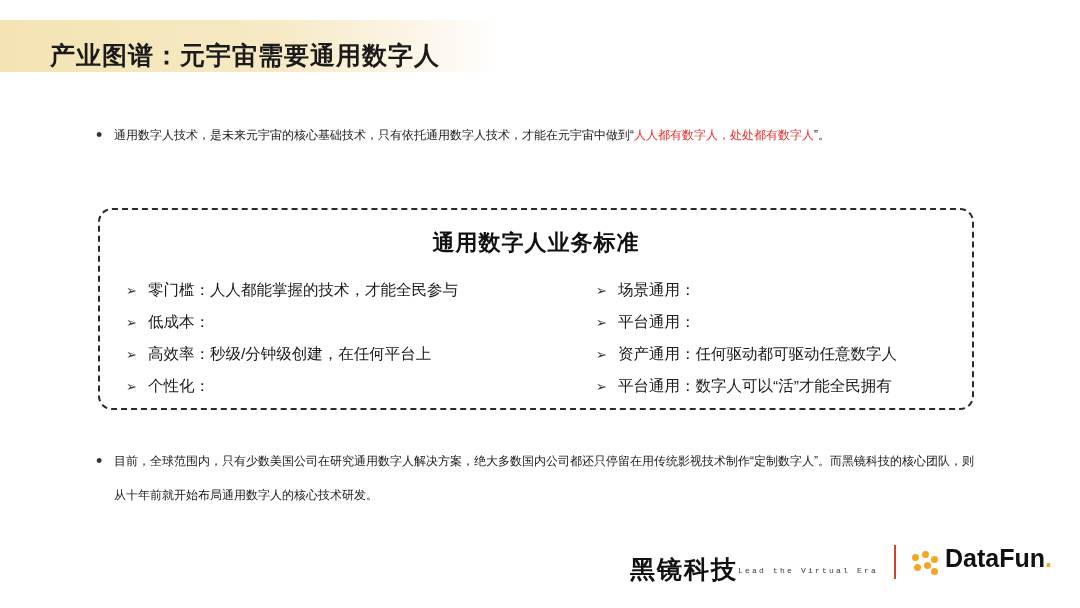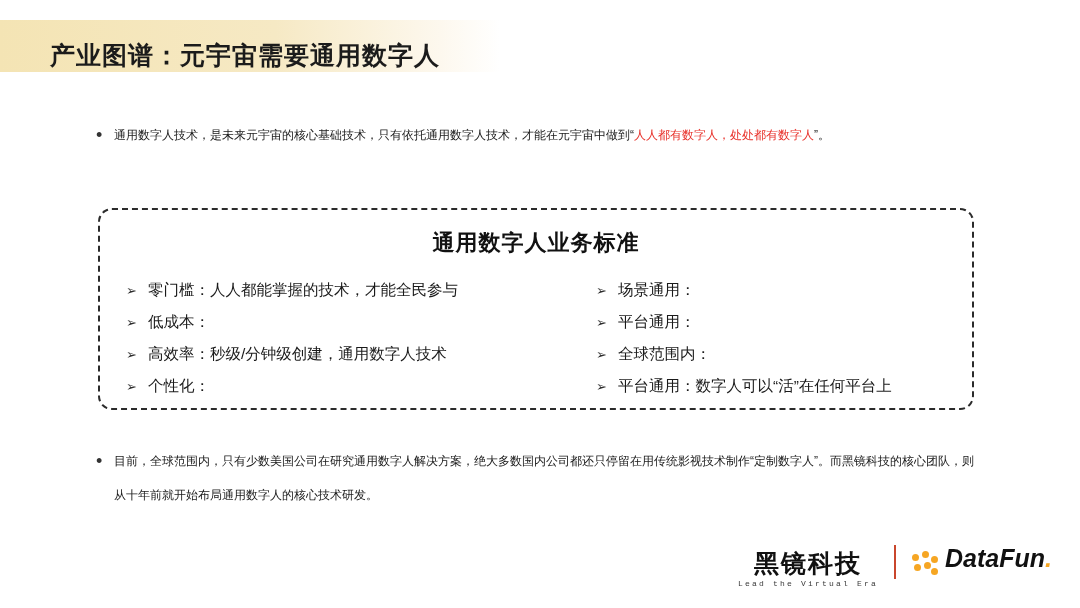--- a/index.html
+++ b/index.html
@@ -123,21 +123,21 @@
   
   .footer {
     position: absolute;
     right: 28px;
     bottom: 14px;
     display: flex;
     align-items: center;
   }
   .logo-heijing {
     display: flex;
-    flex-direction: column;
+    flex-direction: row;
     align-items: center;
     margin-right: 14px;
   }
   .logo-heijing-main {
     font-size: 25px;
     font-weight: bold;
     letter-spacing: 2px;
     color: #111;
     line-height: 1.05;
   }
@@ -176,21 +176,20 @@
   .df-d3 { width: 7px; height: 7px; left: 19px; top: 5px;  background:#f6a623; }
   .df-d4 { width: 7px; height: 7px; left: 2px;  top: 13px; background:#f6a623; }
   .df-d5 { width: 7px; height: 7px; left: 12px; top: 11px; background:#f6a623; }
   .df-d6 { width: 7px; height: 7px; left: 19px; top: 17px; background:#f6a623; }
   .df-text {
     font-size: 25px;
     font-weight: bold;
     color: #111;
     letter-spacing: 0px;
     margin-bottom: 21px;
-    font-style: italic;
   }
   .df-text .dot {
     color: #f6a623;
   }
 </style>
 </head>
 <body>
 
 <div class="title-banner">
   <div class="title-text">产业图谱：元宇宙需要通用数字人</div>
@@ -222,35 +221,36 @@
       <span class="std-label">低成本：</span>
     </div>
     <div class="std-item">
       <span class="arrow-icon">➢</span>
       <span class="std-label">平台通用：</span>
     </div>
 
     <div class="std-item">
       <span class="arrow-icon">➢</span>
       <span class="std-label">高效率：</span>
-      <span>秒级/分钟级创建，通用数字人技术</span>
-    </div>
-    <div class="std-item">
-      <span class="arrow-icon">➢</span>
-      <span class="std-label">全球范围内：</span>
+      <span>秒级/分钟级创建，在任何平台上</span>
+    </div>
+    <div class="std-item">
+      <span class="arrow-icon">➢</span>
+      <span class="std-label">资产通用：</span>
+      <span>任何驱动都可驱动任意数字人</span>
     </div>
 
     <div class="std-item">
       <span class="arrow-icon">➢</span>
       <span class="std-label">个性化：</span>
     </div>
     <div class="std-item">
       <span class="arrow-icon">➢</span>
       <span class="std-label">平台通用：</span>
-      <span>数字人可以“活”在任何平台上</span>
+      <span>数字人可以“活”才能全民拥有</span>
     </div>
 
   </div>
 </div>
 
 <div class="bullet-block" id="bullet-2">
   <div class="bullet-dot">•</div>
   <div class="bullet-text">目前，全球范围内，只有少数美国公司在研究通用数字人解决方案，绝大多数国内公司都还只停留在用传统影视技术制作“定制数字人”。而黑镜科技的核心团队，则从十年前就开始布局通用数字人的核心技术研发。</div>
 </div>
 

